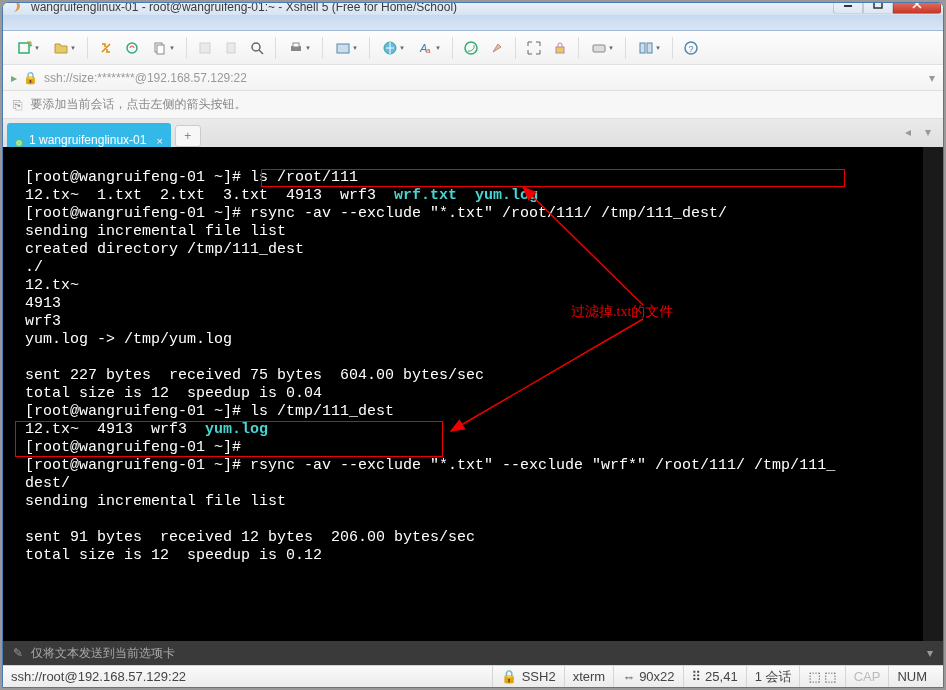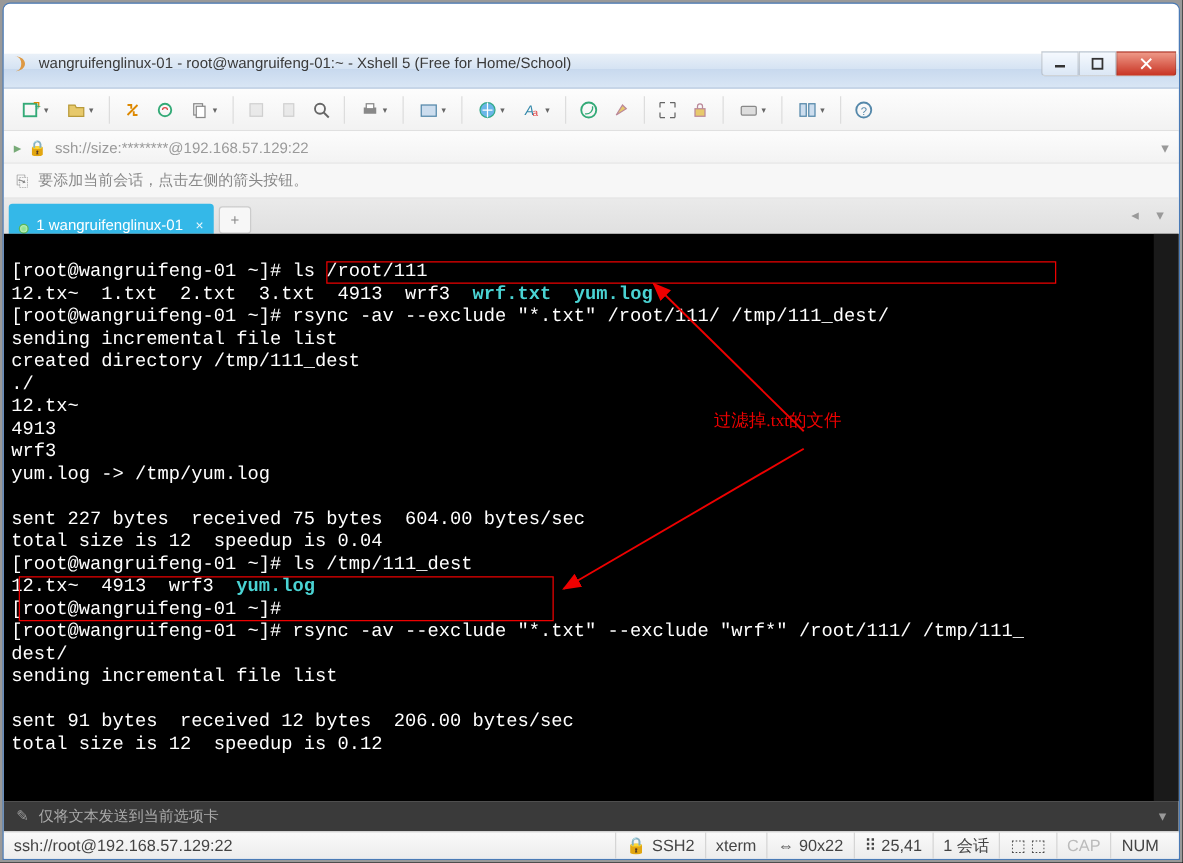--- a/index.html
+++ b/index.html
@@ -1,18 +1,18 @@
 <!DOCTYPE html>
 <html><head>
 <meta charset="utf-8">
 <style>
 * { margin: 0; padding: 0; box-sizing: border-box; }
 body { font-family: "Microsoft YaHei", Arial, sans-serif; font-size: 12px; background: #999; width: 946px; height: 690px; overflow: hidden; position: relative; }
 .window { position: absolute; top: 2px; left: 2px; right: 2px; bottom: 2px; border: 1px solid #4a7ab5; border-radius: 6px 6px 0 0; background: #fff; display: flex; flex-direction: column; overflow: hidden; }
-.titlebar { height: 28px; background: linear-gradient(to bottom, #e9f0f8, #d5e3f3 45%, #c8d9ee 46%, #d9e6f5); display: flex; align-items: flex-start; padding: 0 2px 0 6px; border-bottom: 1px solid #9fb8d6; margin-top: 40px; }
+.titlebar { height: 28px; background: linear-gradient(to bottom, #e9f0f8, #d5e3f3 45%, #c8d9ee 46%, #d9e6f5); display: flex; align-items: flex-end; padding: 0 2px 16px 6px; border-bottom: 1px solid #9fb8d6; }
 .title-icon { width: 16px; height: 16px; margin-right: 6px; }
 .title-text { flex: 1; color: #3a3a3a; font-size: 12px; }
 .ctrl-group { display: flex; gap: 0; }
 .ctrl-btn { width: 30px; height: 20px; display: flex; align-items: center; justify-content: center; border: 1px solid rgba(0,0,0,0.15); background: linear-gradient(#f5f9fe,#dbe7f5); margin-top: -2px; }
 .ctrl-btn.min { border-radius: 0 0 0 3px; }
 .ctrl-btn.close { background: linear-gradient(#e98, #c93525); color:#fff; border-radius:0 0 3px 0; width: 48px; }
 .menubar { height: 22px; display: flex; align-items: center; padding: 0 12px; gap: 14px; background: #fafafa; border-bottom: 1px solid #e4e4e4; color:#222; }
 .menubar span { cursor: default; }
 .toolbar { height: 34px; display: flex; align-items: center; padding: 0 8px; gap: 2px; background: linear-gradient(#fdfdfd,#f2f2f2); border-bottom: 1px solid #e0e0e0; }
 .tbtn { width: 24px; height: 24px; display: flex; align-items: center; justify-content: center; border-radius: 3px; cursor: pointer; position: relative; }
@@ -23,26 +23,26 @@
 .addrbar .lock { color:#c5a038; }
 .addrbar .url { flex:1; }
 .hintbar { height: 28px; display: flex; align-items: center; padding: 0 10px; gap: 8px; background: #f7f7f7; border-bottom: 1px solid #e0e0e0; color:#888; }
 .tabrow { height: 28px; display: flex; align-items: flex-end; padding: 0 4px; background: linear-gradient(#eaeaea,#e0e0e0); position: relative; }
 .tab { height: 24px; background: #34b8e8; color:#fff; display:flex; align-items:flex-end; padding:0 8px; border-radius: 3px 3px 0 0; font-size: 12px; gap: 6px; }
 .tab .dot { width: 8px; height: 8px; border-radius: 50%; background: #8fe38f; border: 1px solid #5ab85a; box-shadow: inset 0 0 2px #fff; }
 .tab .tclose { font-size: 11px; opacity: .9; margin-left: 4px; }
 .newtab { width: 26px; height: 22px; margin-left: 4px; background: #f7f7f7; border: 1px solid #ccc; border-radius: 3px; display:flex; align-items:center; justify-content:center; color:#888; }
 .tabrow .nav { position:absolute; right:6px; top:4px; display:flex; gap:2px; color:#999; }
 .tabrow .nav span { width:18px; height:18px; display:flex; align-items:center; justify-content:center; }
-.terminal { flex:1; background:#000; color:#fff; font-family: "Consolas","Courier New",monospace; font-size:15px; line-height:18px; padding:4px 6px; position:relative; overflow:hidden; white-space: pre; }
+.terminal { flex:1; background:#000; color:#fff; font-family: "Consolas","Courier New",monospace; font-size:15px; line-height:18px; padding:4px 22px; position:relative; overflow:hidden; white-space: pre; }
 .t-cyan { color:#4ad3d3; font-weight:bold; }
 .t-link { color:#4ad3d3; font-weight:bold; }
 .redbox1 { position:absolute; border:1px solid #e00; left:258px; top:22px; width:584px; height:18px; pointer-events:none; }
 .redbox2 { position:absolute; border:1px solid #e00; left:12px; top:274px; width:428px; height:36px; pointer-events:none; }
-.annot { position:absolute; color:#e00; font-family:"Microsoft YaHei"; font-size:14px; left:568px; top:142px; pointer-events:none; }
+.annot { position:absolute; color:#e00; font-family:"Microsoft YaHei"; font-size:14px; left:568px; top:156px; pointer-events:none; }
 .scrollright { position:absolute; right:0; top:0; width:20px; height:100%; background:#1a1a1a; }
 .footer1 { height:24px; background:#3a3a3a; color:#aaa; display:flex; align-items:center; padding:0 10px; gap:8px; font-size:12px; }
 .footer2 { height:22px; background: linear-gradient(#fafafa,#ececec); display:flex; align-items:center; padding:0 8px; font-size:13px; color:#444; border-top:1px solid #d5d5d5; }
 .footer2 .spacer { flex:1; }
 .footer2 .cell { padding: 0 8px; border-left:1px solid #d5d5d5; height:100%; display:flex; align-items:center; gap:4px; }
 svg.tbicon { width:16px; height:16px; }
 .arrow-line { stroke:#e00; stroke-width:1.5; fill:none; }
 .arrow-head { fill:#e00; }
 </style>
 </head>

